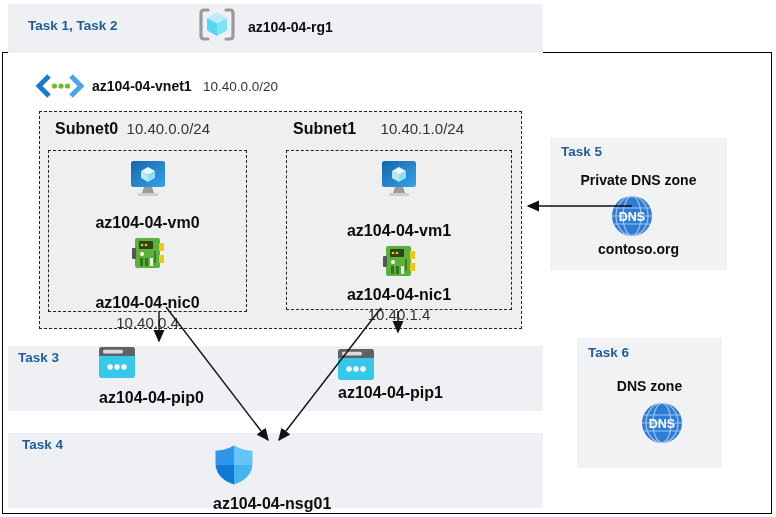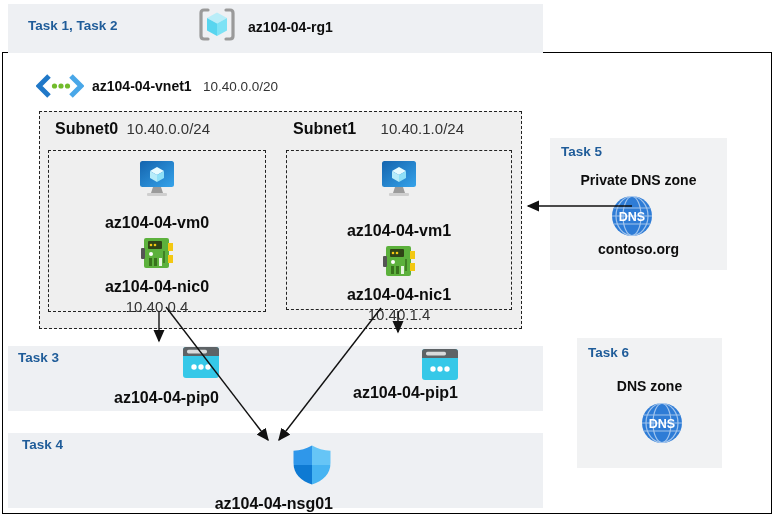--- a/index.html
+++ b/index.html
@@ -27,21 +27,21 @@
   .cidr{font-size:15px;color:#333;white-space:nowrap;}
   .dashed{
     position:absolute;border:1.4px dashed #222;box-sizing:border-box;
   }
   .outer-dashed{background:var(--subnet-bg);}
   .stack{
     position:absolute;inset:0;display:flex;flex-direction:column;align-items:center;
     padding-top:10px;box-sizing:border-box;
   }
   .pip-group,.nsg-group{
-    position:absolute;display:flex;flex-direction:column;align-items:flex-end;width:120px;
+    position:absolute;display:flex;flex-direction:column;align-items:flex-start;width:120px;
   }
   #arrows{position:absolute;left:0;top:0;z-index:6;pointer-events:none;}
   .subnet-title{position:absolute;white-space:nowrap;}
   .centered{width:100%;text-align:center;}
 </style>
 </head>
 <body>
 
 <div id="canvas">
 
@@ -72,21 +72,21 @@
   </span>
   <span class="name abs" style="left:92px;top:78px;">az104-04-vnet1</span>
   <span class="cidr abs" style="left:203px;top:79px;font-size:13.5px;">10.40.0.0/20</span>
 
   <div class="dashed outer-dashed" style="left:39px;top:111px;width:483px;height:218px;">
 
     <span class="subnet-title" style="left:15px;top:8px;">
       <span class="name-sm" style="margin-right: 4px;">Subnet0</span>
       <span class="cidr">10.40.0.0/24</span>
     </span>
-    <div class="dashed" style="left:8px;top:38px;width:218px;height:162px;padding-left:8px;">
+    <div class="dashed" style="left:8px;top:38px;width:199px;height:162px;padding-left:8px;">
       <div class="stack">
         <span>
           <svg width="36" height="41" viewBox="0 0 36 41">
             <defs>
               <linearGradient id="vmg" x1="0" y1="0" x2="1" y2="1">
                 <stop offset="0" stop-color="#1464ae"></stop>
                   <stop offset="1" stop-color="#36a3ea"></stop>
               </linearGradient>
             </defs>
             <rect x="1" y="0" width="34" height="26" rx="2.5" fill="url(#vmg)"></rect>
@@ -107,21 +107,21 @@
             <rect x="7" y="4" width="14" height="8" rx="1" fill="#2f4416"></rect>
             <circle cx="10" cy="8" r="1.3" fill="#f3c812"></circle>
               <circle cx="14" cy="8" r="1.3" fill="#f3c812"></circle>
             <circle cx="10" cy="17" r="2" fill="#fff"></circle>
             <rect x="8" y="21" width="3" height="8" fill="#37721c"></rect>
             <rect x="13" y="21" width="3" height="8" fill="#37721c"></rect>
             <rect x="18" y="21" width="3" height="8" fill="#e8f5e0"></rect>
             <path d="M23 14 V26" stroke="#37721c" stroke-width="1.5"></path>
           </svg>
         </span>
-        <span class="name-sm" style="margin-top:5px;">az104-04-nic0</span>
+        <span class="name-sm" style="margin-top:21px;">az104-04-nic0</span>
         <span class="cidr" style="margin-top:2px;">10.40.0.4</span>
       </div>
     </div>
 
     <span class="subnet-title" style="left:253px;top:8px;">
       <span class="name-sm" style="margin-right: 20px;">Subnet1</span>
       <span class="cidr">10.40.1.0/24</span>
     </span>
     <div class="dashed" style="left:246px;top:38px;width:226px;height:160px;">
       <div class="stack">

